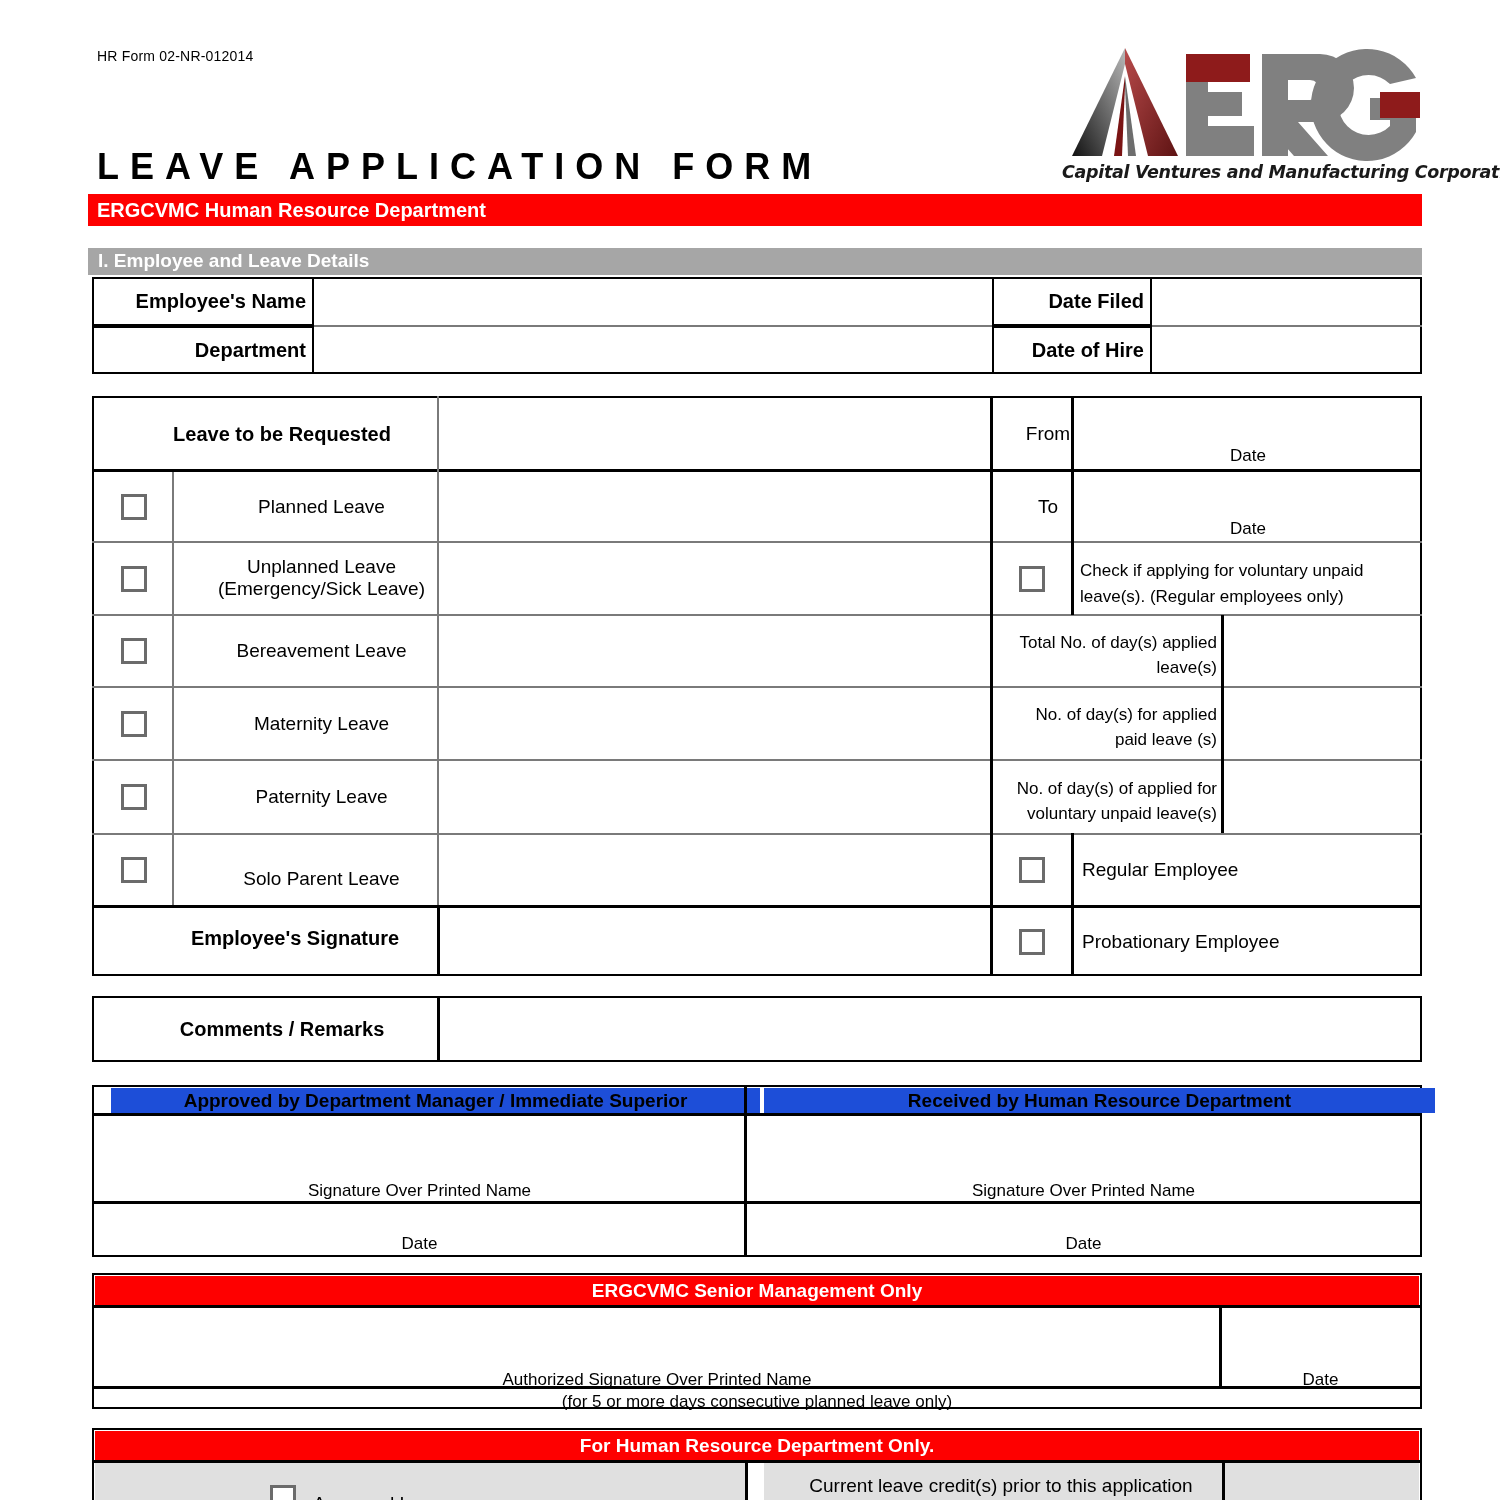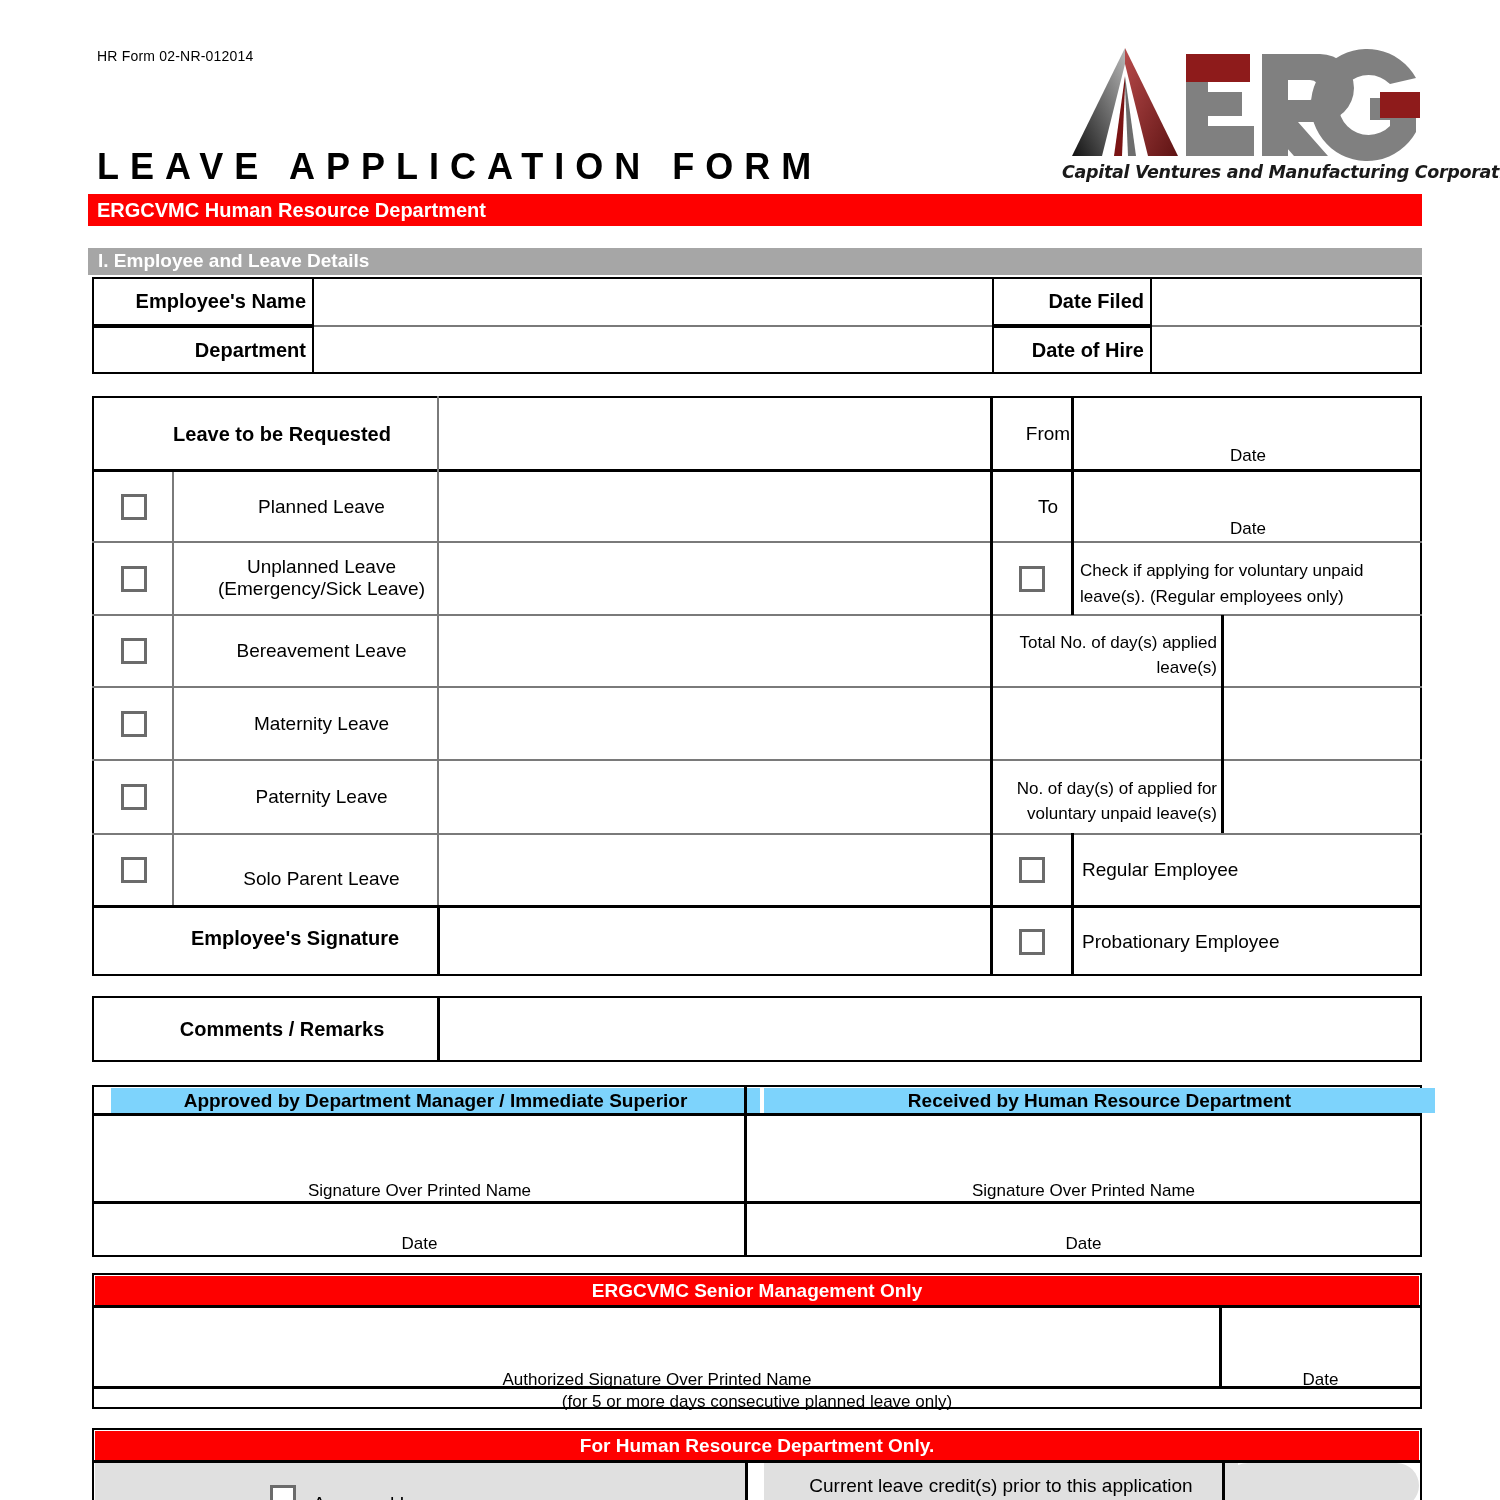--- a/index.html
+++ b/index.html
@@ -108,21 +108,21 @@
     background: transparent;
   }
   .bdr-all { border: 2px solid #000; }
 
   .lbl-r {
     justify-content: flex-end;
     padding-right: 6px;
     text-align: right;
   }
   .lbl-c { justify-content: center; text-align: center; margin-left: 16px; }
-  .lbl-l { justify-content: flex-start; padding-left: 8px; text-align: left; border-radius: 28px; }
+  .lbl-l { justify-content: flex-start; padding-left: 8px; text-align: left; }
   .f17 { font-size: 17px; }
   .f18 { font-size: 18px; }
   .f19 { font-size: 19px; }
   .f20 { font-size: 20px; }
   .f13 { font-size: 13.5px; }
   .bold { font-weight: 700; }
 
   
   .band-gray {
     position: absolute;
@@ -151,21 +151,21 @@
   }
 
   .sublabel {
     position: absolute;
     font-size: 17px;
     text-align: center;
     color: #000;
   }
 
   .hdr-gray-cell {
-    background: #7dd3fc;
+    background: #1d4ed8;
   }
   .hdr-ltgray-cell {
     background: #e0e0e0;
   }
 
   .vline {
     position: absolute;
     background: #000;
   }
   .hline {
@@ -297,20 +297,24 @@
     <span style="text-align:right; padding-top:8px;">Total No. of day(s) applied</span>
     <span style="text-align:right; padding-top:5px;">leave(s)</span>
   </div>
   <div class="cell lbl-l f18" style="left:1224px; top:616px; width:198px; height:70px;"></div>
 
   <div class="cell ck-wrap" style="left:95px; top:688px; width:77px; height:71px;">
     <span class="ckbox"></span>
   </div>
   <div class="cell lbl-c f19" style="left:174px; top:688px; width:263px; height:71px;">Maternity Leave</div>
   <div class="cell lbl-l f18" style="left:439px; top:688px; width:551px; height:71px;"></div>
+  <div class="cell two-line f17" style="left:993px; top:688px; width:228px; height:71px; align-items:flex-end; padding-right:4px; text-align:right;">
+    <span style="text-align:right; padding-top:8px;">No. of day(s) for applied</span>
+    <span style="text-align:right; padding-top:5px;">paid leave (s)</span>
+  </div>
   <div class="cell lbl-l f18" style="left:1224px; top:688px; width:198px; height:71px;"></div>
 
   <div class="cell ck-wrap" style="left:95px; top:761px; width:77px; height:72px;">
     <span class="ckbox"></span>
   </div>
   <div class="cell lbl-c f19" style="left:174px; top:761px; width:263px; height:72px;">Paternity Leave</div>
   <div class="cell lbl-l f18" style="left:439px; top:761px; width:551px; height:72px;"></div>
   <div class="cell two-line f17" style="left:993px; top:761px; width:228px; height:72px; align-items:flex-end; padding-right:4px; text-align:right;">
     <span style="text-align:right; padding-top:8px;">No. of day(s) of applied for</span>
     <span style="text-align:right; padding-top:5px;">voluntary unpaid leave(s)</span>

